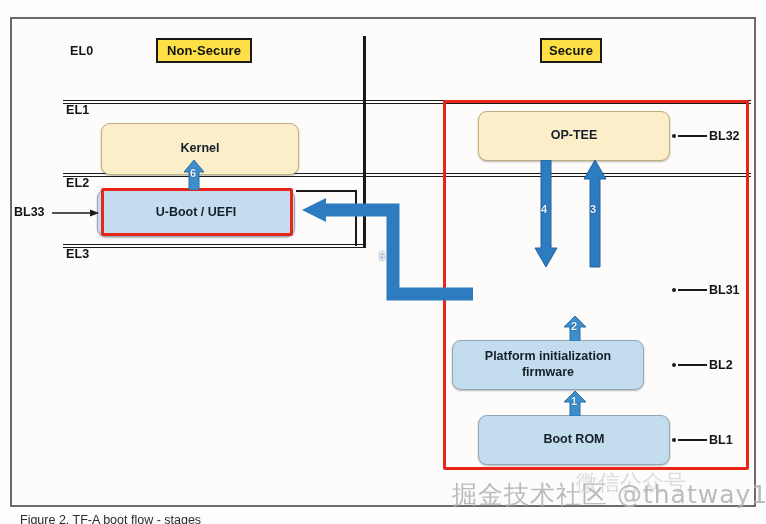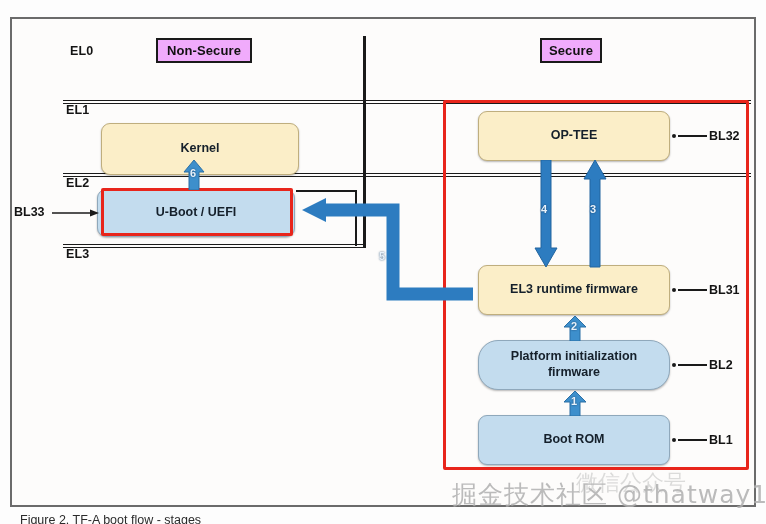--- a/index.html
+++ b/index.html
@@ -50,21 +50,21 @@
   .v-divider {
     position: absolute;
     width: 3px;
     background: #1a1a1a;
   }
 
   
   .world-tag {
     position: absolute;
     border: 2px solid #1a1a1a;
-    background: #f0abfc;
+    background: #fde047;
     font-size: 13px;
     font-weight: bold;
     color: #111;
     display: flex;
     align-items: center;
     justify-content: center;
     box-sizing: border-box;
     letter-spacing: .1px;
   }
 
@@ -199,25 +199,22 @@
 
   <div class="box blue" style="left:97px; top:189px; width:198px; height:48px;">
     <span>U-Boot / UEFI</span>
   </div>
   <div class="redbox thin" style="left:101px; top:188px; width:192px; height:48px;"></div>
 
   <div class="box cream" style="left:478px; top:111px; width:192px; height:50px;">
     <span>OP-TEE</span>
   </div>
 
-  <div class="box cream" style="left:478px; top:265px; width:192px; height:50px;">
-    <span>EL3 runtime firmware</span>
-  </div>
-
-  <div class="box blue" style="left:478px; top:340px; width:192px; height:50px;border-radius:20px;">
+
+  <div class="box blue" style="left:452px; top:340px; width:192px; height:50px;">
     <span>
       <span>Platform initialization</span><br>
       <span>firmware</span>
     </span>
   </div>
 
   <div class="box blue" style="left:478px; top:415px; width:192px; height:50px;">
     <span>Boot ROM</span>
   </div>
 

